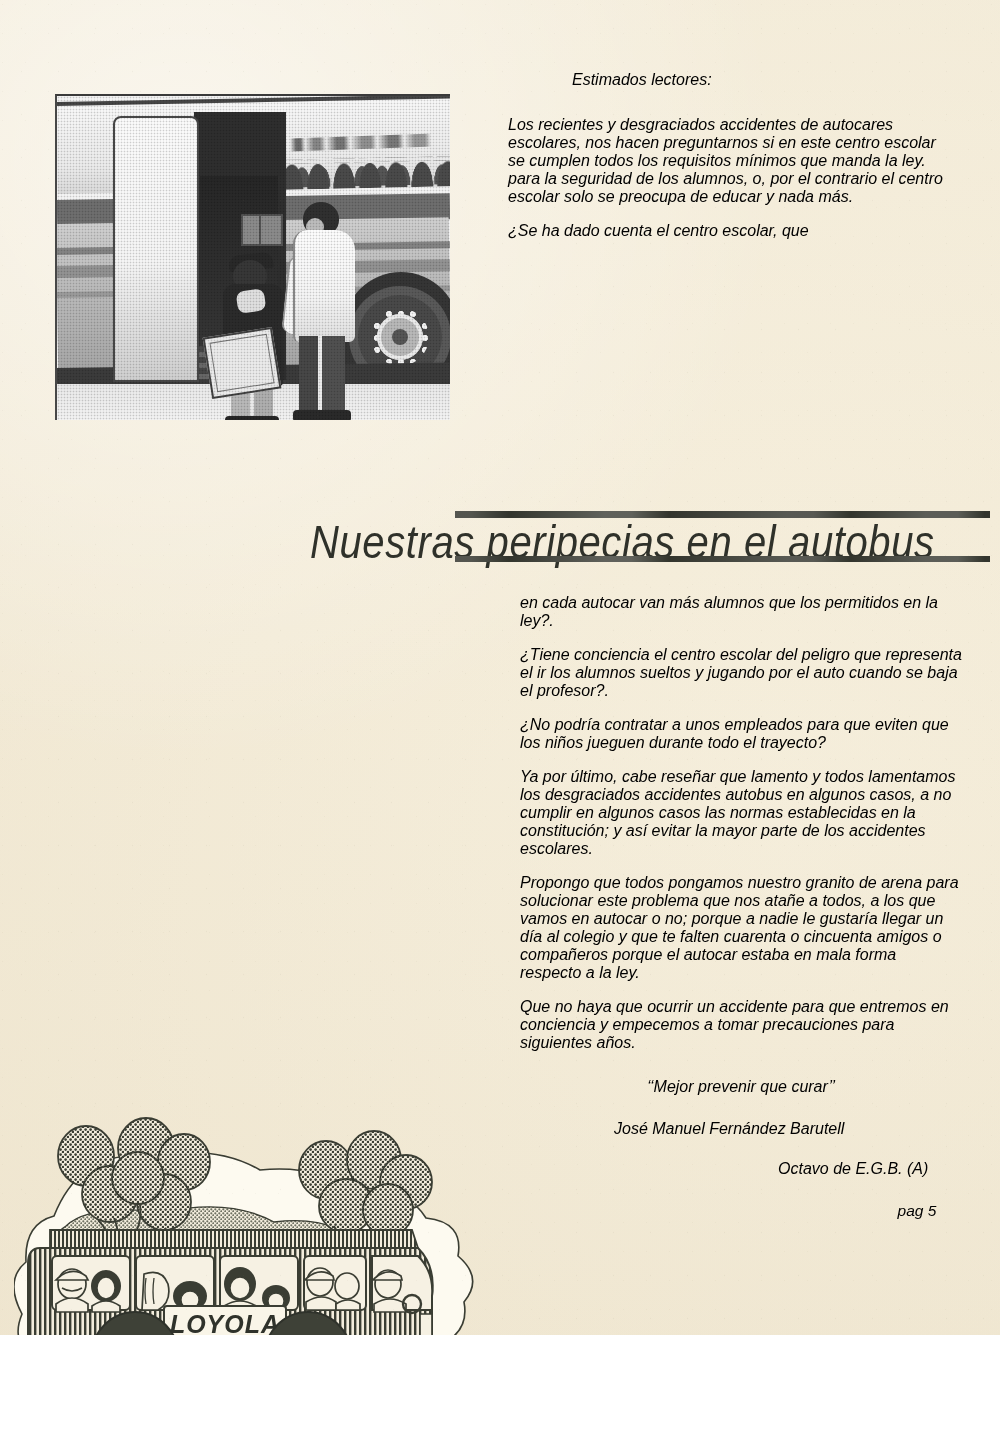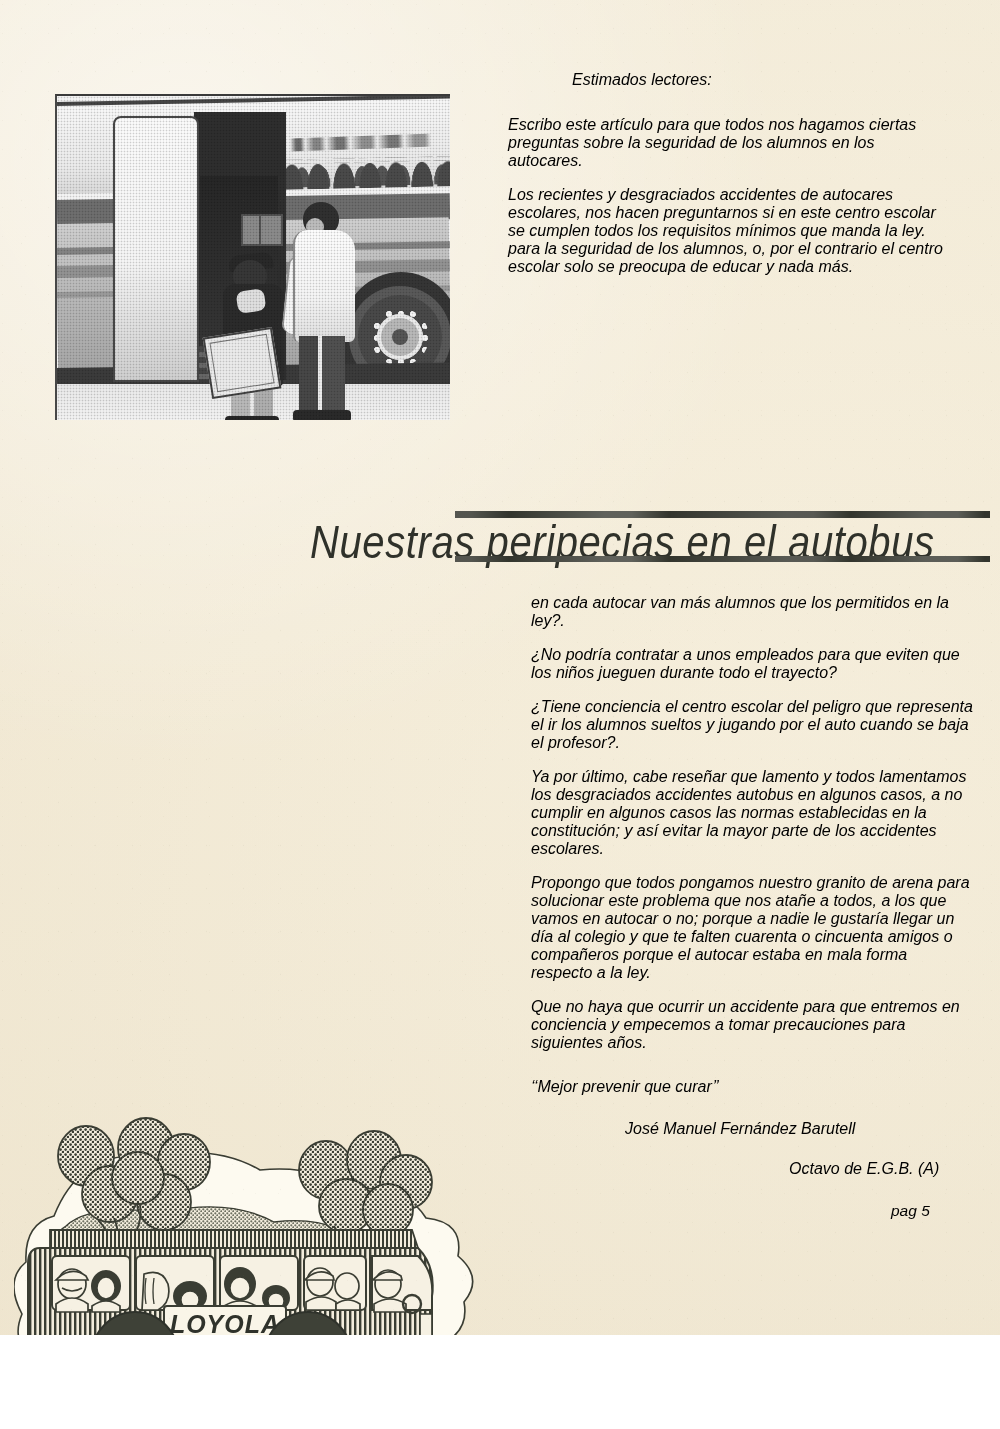--- a/index.html
+++ b/index.html
@@ -252,43 +252,43 @@
     font-size: 40px;
     letter-spacing: 0.6px;
     color: #2f312a;
     white-space: nowrap;
     transform: scaleY(1.16);
     transform-origin: left top;
   }
   .col-top p:first-child { margin-bottom: 27px; }
 
   .col-top { position: absolute; left: 508px; top: 55px; width: 442px; }
-  .col-bottom { position: absolute; left: 531px; top: 578px; width: 442px; }
+  .col-bottom { position: absolute; left: 520px; top: 578px; width: 442px; }
 
   .quote {
     margin: 26px 0 24px 0 !important;
     text-indent: 0 !important;
-    text-align: left;
+    text-align: center;
   }
   .byline {
     margin: 0 0 22px 0 !important;
     text-indent: 0 !important;
     text-align: left;
     padding-left: 94px;
   }
   .course {
     margin: 0 0 24px 0 !important;
     text-indent: 0 !important;
     text-align: left !important;
     padding-left: 258px;
   }
   .pagenum {
-    margin: 8px !important;
+    margin: 14px !important;
     text-indent: 0 !important;
-    text-align: left;
+    text-align: center;
     padding-left: 352px;
     font-size: 15.5px !important;
   }
 
   
   .cartoon {
     position: absolute;
     left: 14px; top: 1108px;
     width: 470px; height: 292px;
   }
@@ -337,34 +337,34 @@
       <div class="ph-adult-coat"></div>
       <div class="ph-adult-legs"></div>
       <div class="ph-adult-shoe"></div>
 
       <div class="ph-grain"></div>
     </div>
   </div>
 
   <div class="col-top">
     <p class="noindent" style="text-indent:64px">Estimados lectores:</p>
-    <p>Escribo este artículo para que todos nos hagamos ciertas preguntas sobre la seguridad de los alumnos en los autocares.</p>
     <p>Los recientes y desgraciados accidentes de autocares escolares, nos hacen preguntarnos si en este centro escolar se cumplen todos los requisitos mínimos que manda la ley. para la seguridad de los alumnos, o, por el contrario el centro escolar solo se preocupa de educar y nada más.</p>
+    <p>¿Se ha dado cuenta el centro escolar, que</p>
   </div>
 
   <div class="headline-block">
     <div class="rule rule-top"></div>
     <div class="headline">Nuestras peripecias en el autobus</div>
     <div class="rule rule-bottom"></div>
   </div>
 
   <div class="col-bottom">
     <p class="noindent">en cada autocar van más alumnos que los permitidos en la ley?.</p>
+    <p>¿Tiene conciencia el centro escolar del peligro que representa el ir los alumnos sueltos y jugando por el auto cuando se baja el profesor?.</p>
     <p>¿No podría contratar a unos empleados para que eviten que los niños jueguen durante todo el trayecto?</p>
-    <p>¿Tiene conciencia el centro escolar del peligro que representa el ir los alumnos sueltos y jugando por el auto cuando se baja el profesor?.</p>
     <p>Ya por último, cabe reseñar que lamento y todos lamentamos los desgraciados accidentes autobus en algunos casos, a no cumplir en algunos casos las normas establecidas en la constitución; y así evitar la mayor parte de los accidentes escolares.</p>
     <p>Propongo que todos pongamos nuestro granito de arena para solucionar este problema que nos atañe a todos, a los que vamos en autocar o no; porque a nadie le gustaría llegar un día al colegio y que te falten cuarenta o cincuenta amigos o compañeros porque el autocar estaba en mala forma respecto a la ley.</p>
     <p>Que no haya que ocurrir un accidente para que entremos en conciencia y empecemos a tomar precauciones para siguientes años.</p>
     <p class="quote">‘‘Mejor prevenir que curar’’</p>
     <p class="byline">José Manuel Fernández Barutell</p>
     <p class="course">Octavo de E.G.B. (A)</p>
     <p class="pagenum">pag 5</p>
   </div>
 
   <div class="cartoon">

